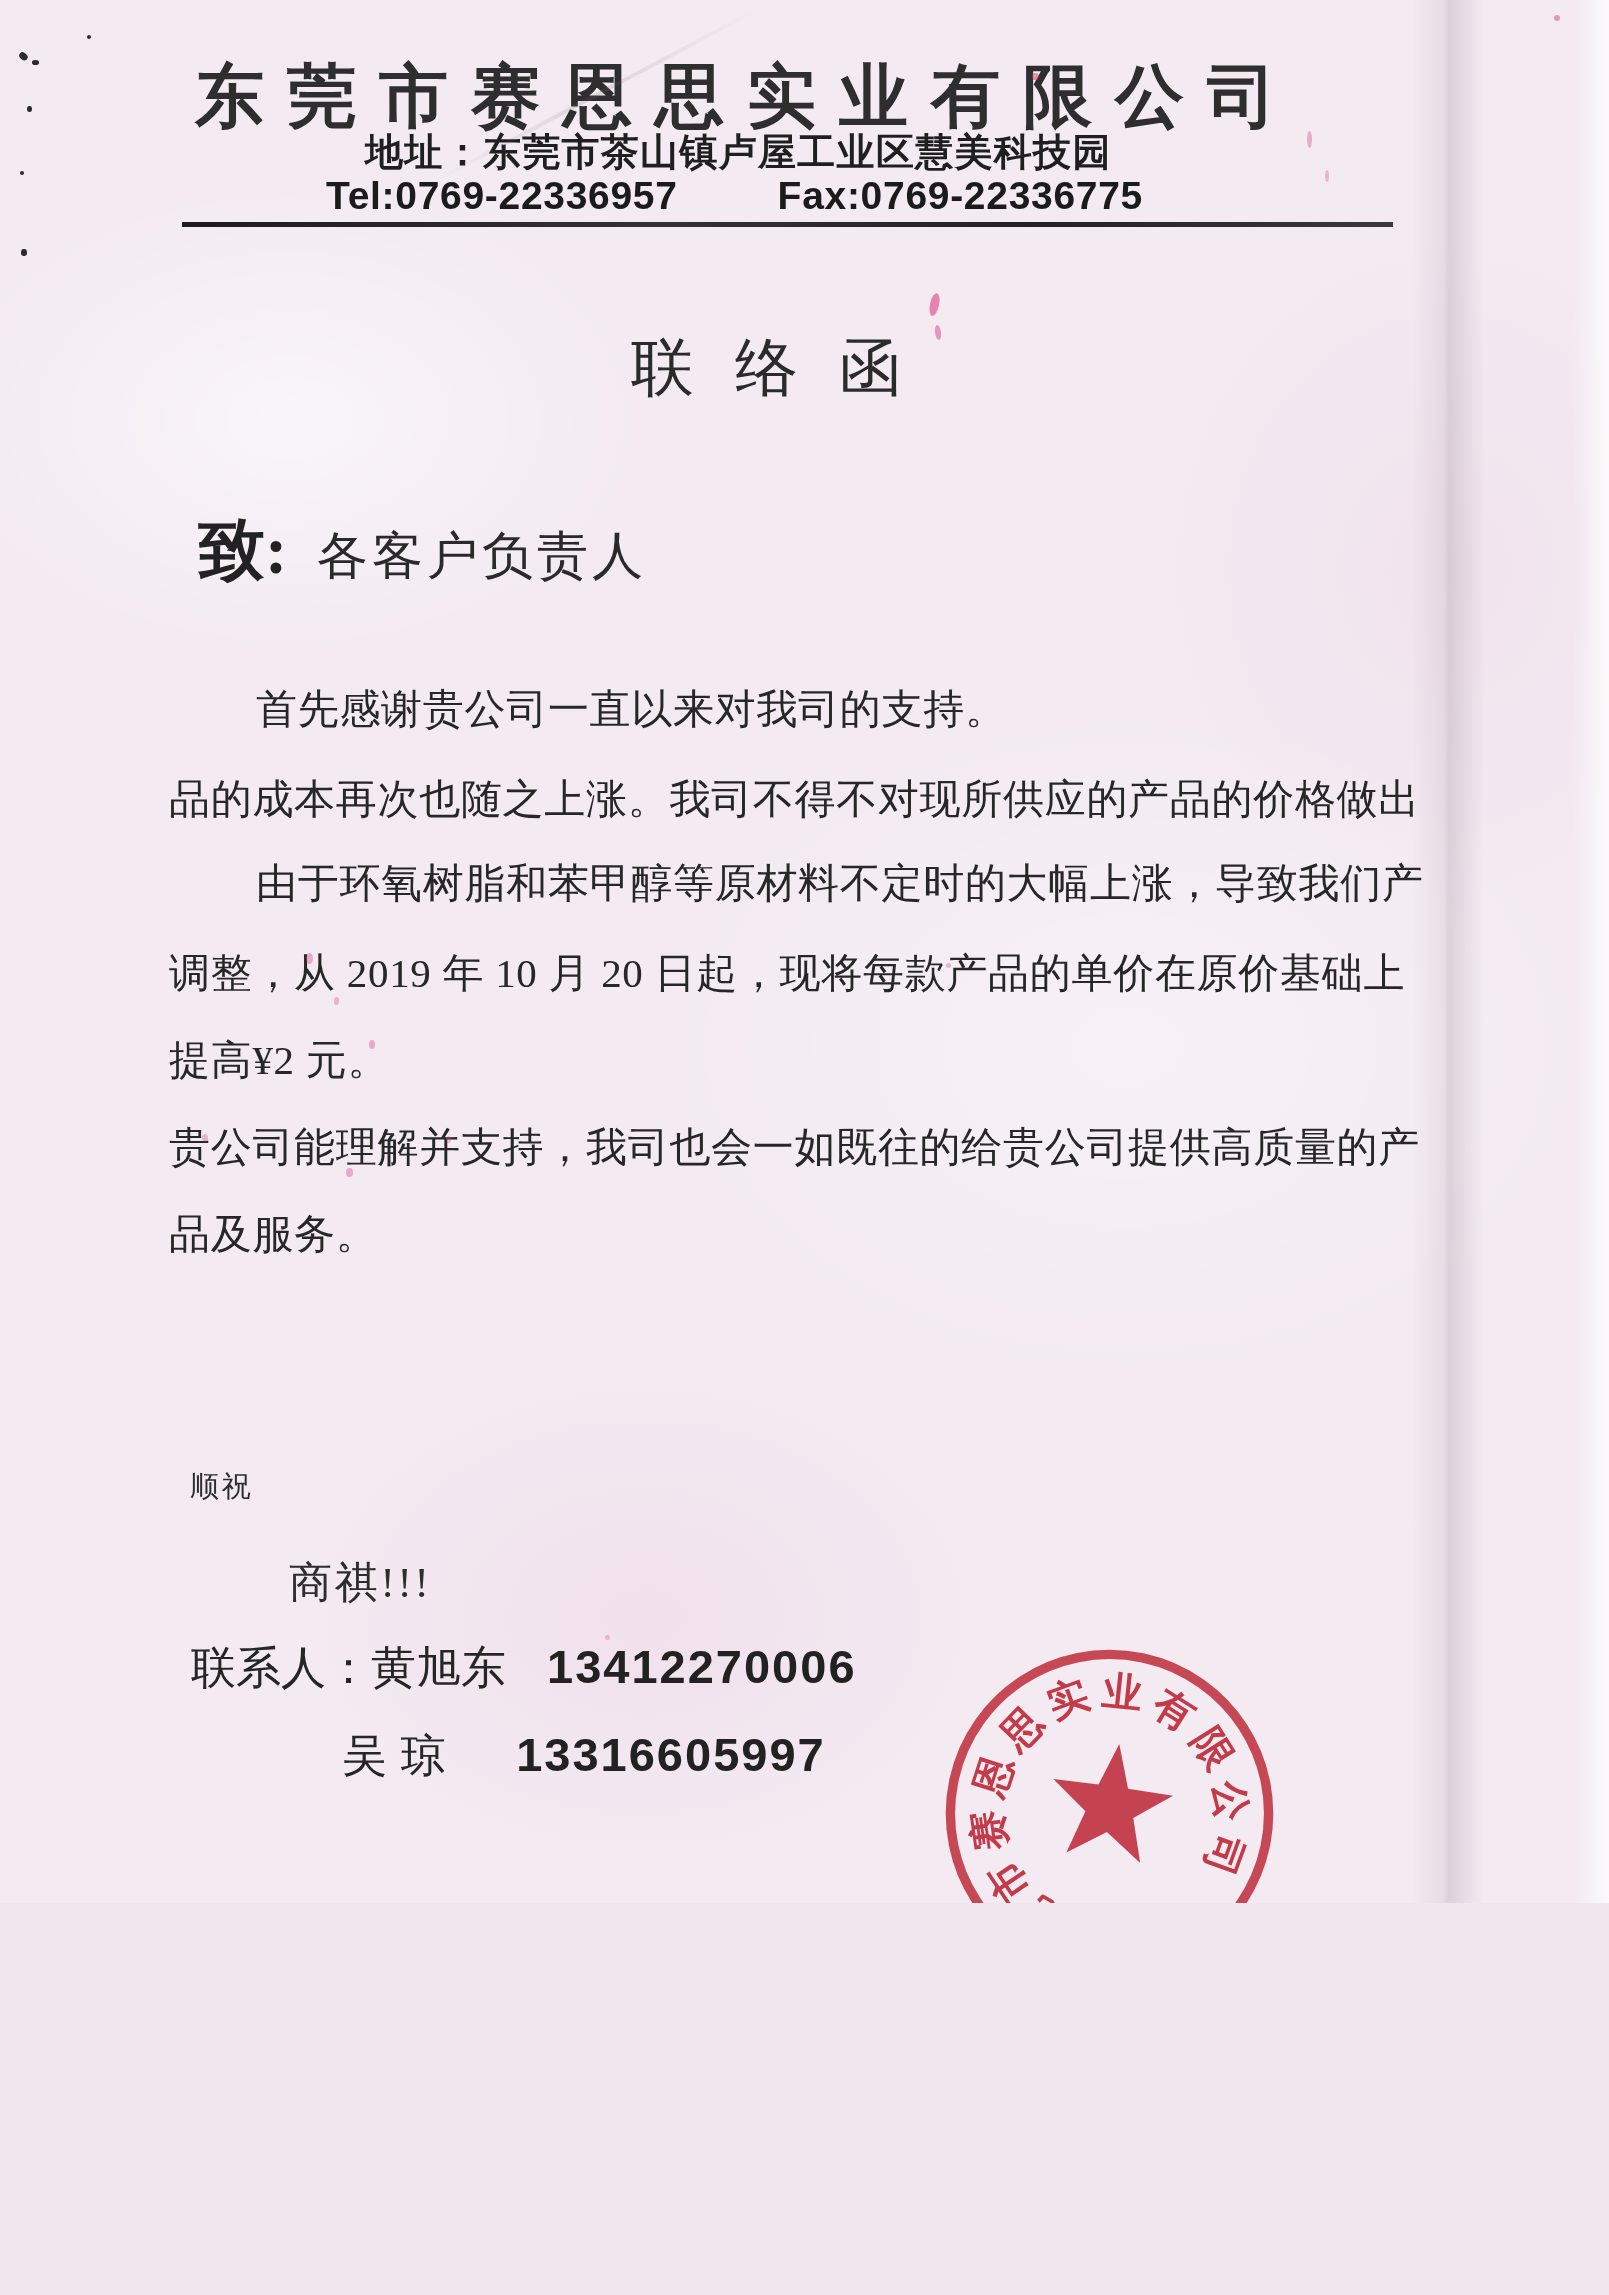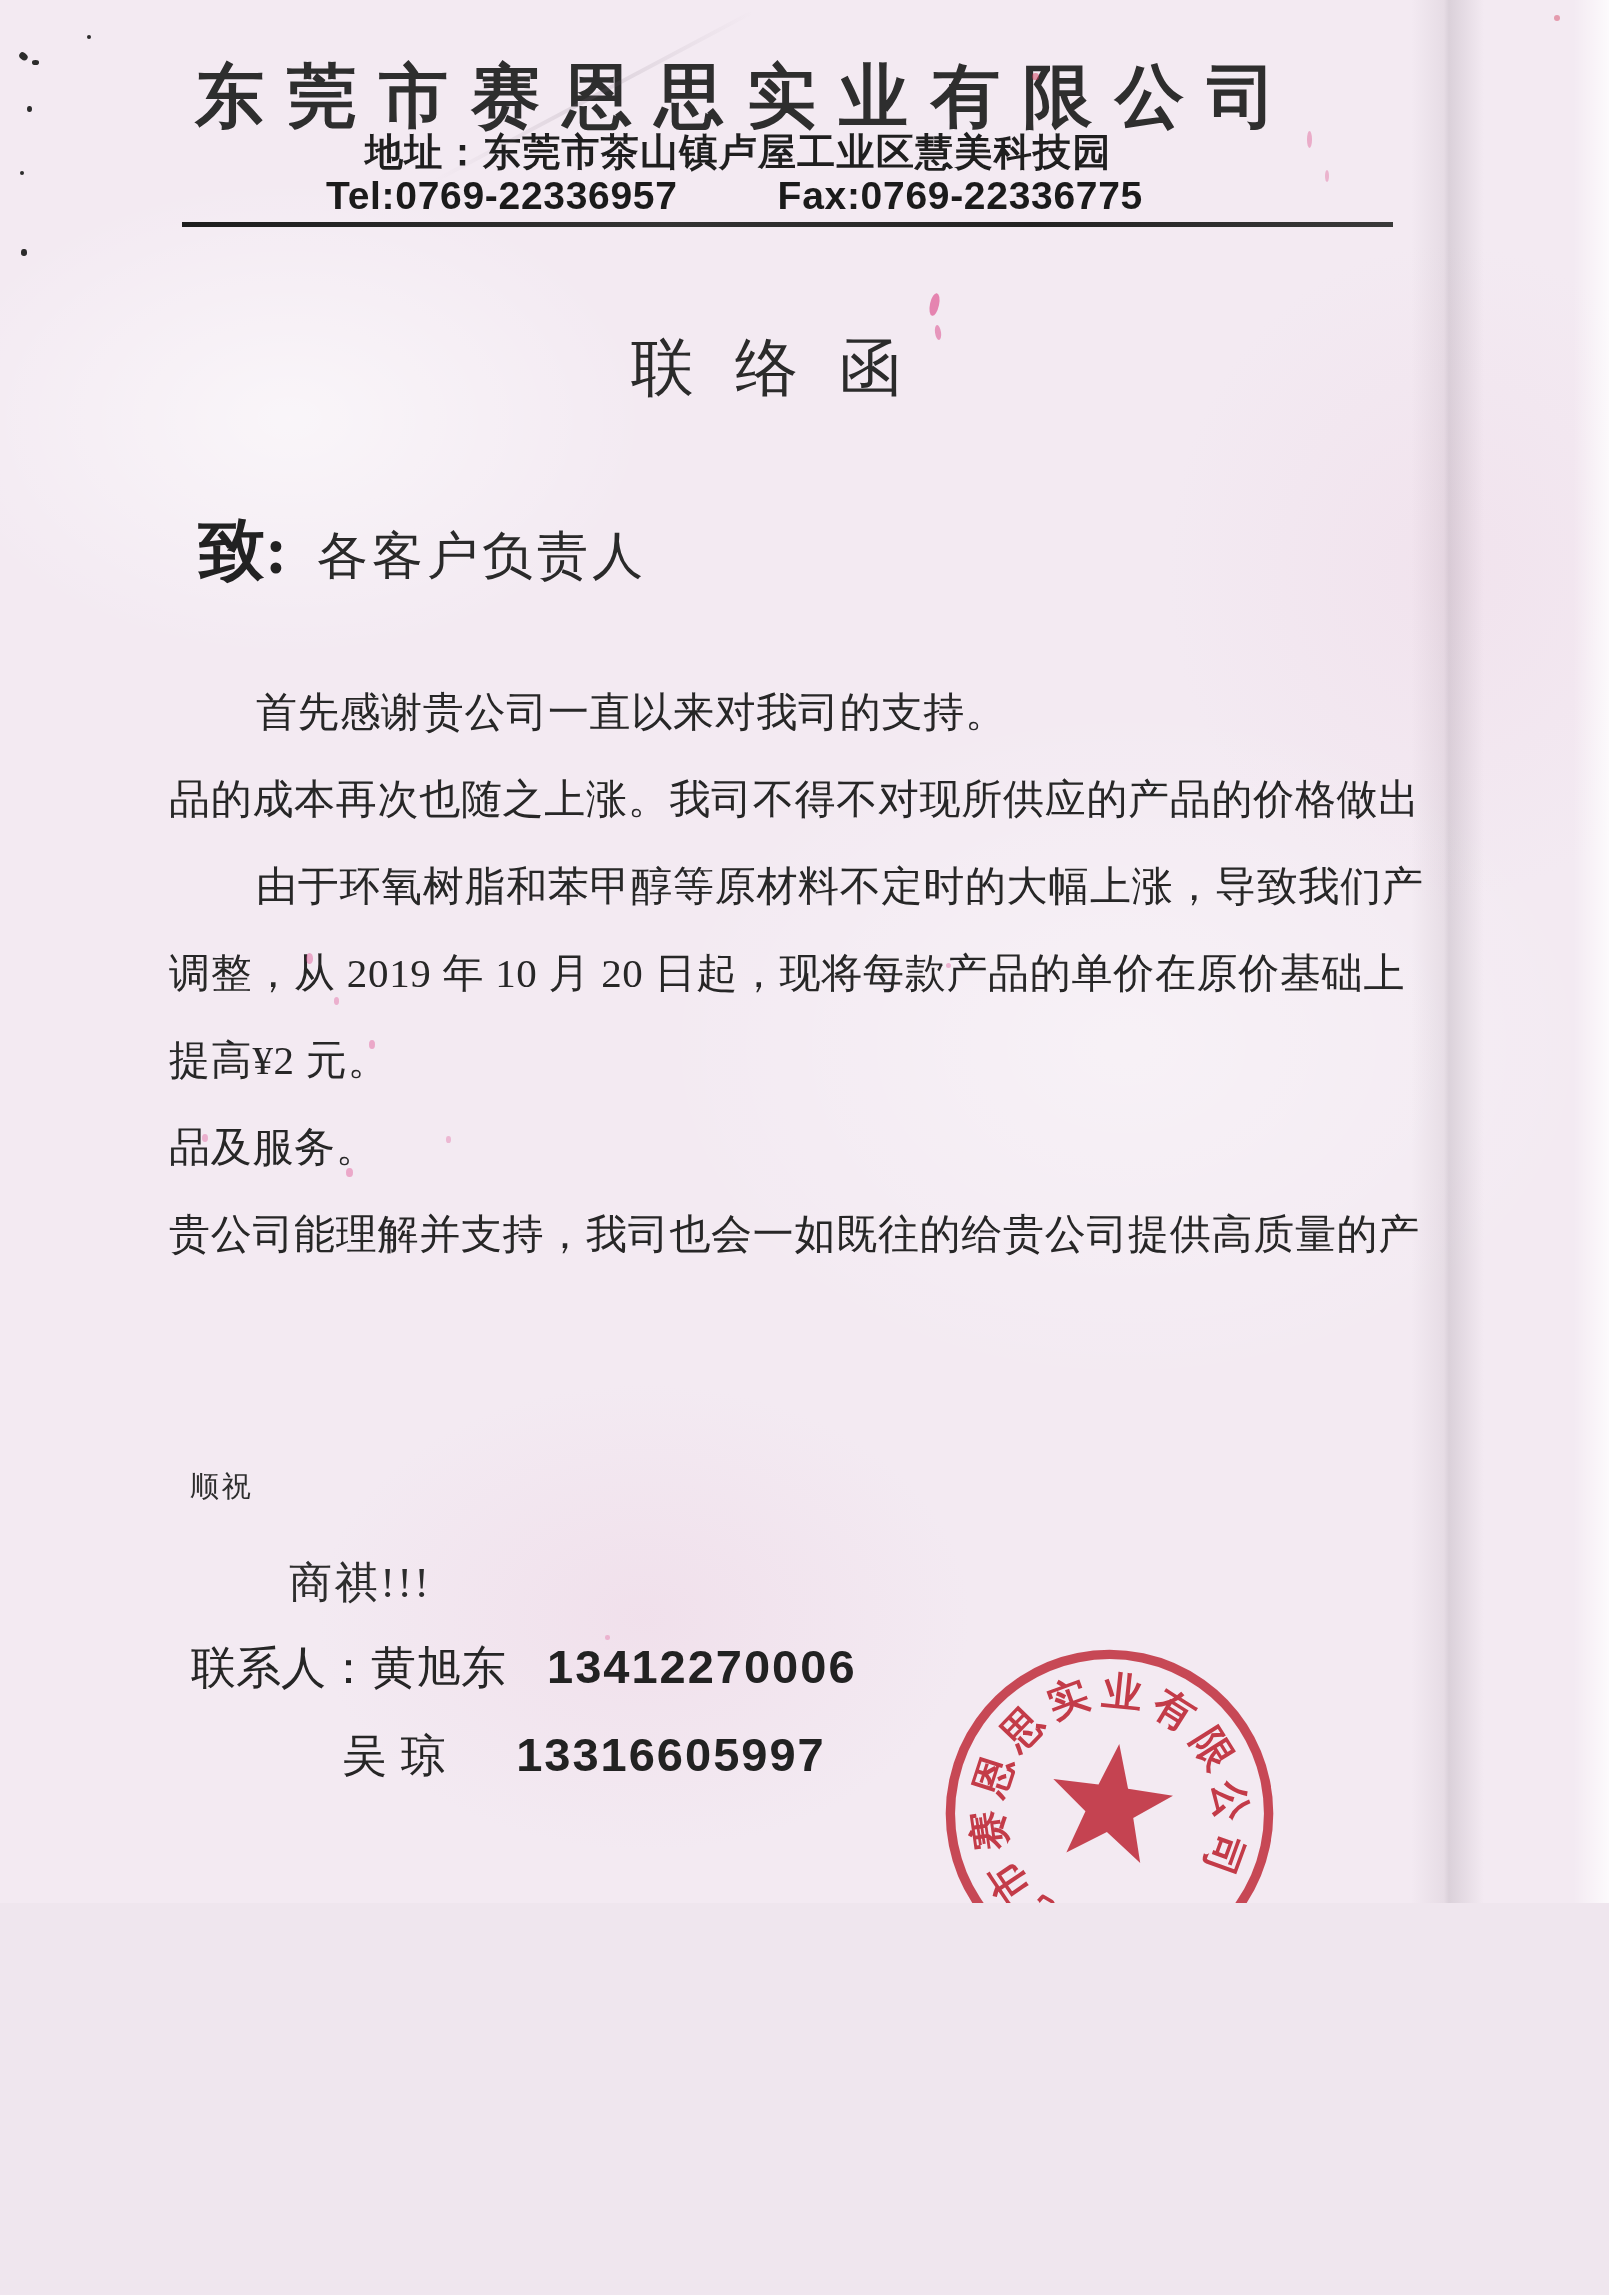--- a/index.html
+++ b/index.html
@@ -21,21 +21,21 @@
   .telfax{left:302px;top:174px;display:flex;gap:100px;font-family:"Liberation Sans","DejaVu Sans",sans-serif;font-size:39px;font-weight:700;letter-spacing:0.7px;color:#1b1b1b;white-space:nowrap;margin-left:24px;}
   .rule{left:182px;top:222px;width:1211px;height:4.7px;background:linear-gradient(90deg,#1d1d1d 0%,#333 40%,#222 70%,#3a3a3a 100%);}
   
   .doc-title{left:631px;top:325px;font-size:63px;letter-spacing:41px;color:#2b2b2b;white-space:nowrap;}
   
   .salute-label{left:198px;top:505px;font-size:67px;font-weight:700;color:#222;}
   .salute-recipient{left:317px;top:522px;font-size:51px;letter-spacing:4px;color:#2a2a2a;white-space:nowrap;}
   
   .body-block{left:169px;top:669px;width:1243px;font-size:41px;color:#272727;}
   .line{height:87px;line-height:87px;white-space:nowrap;letter-spacing:0.7px;}
-  .line.indent{text-indent:87px;}
+  .line.indent{text-indent:87px;font-family:Liberation Mono, monospace;}
   
   .wish1{left:190px;top:1467px;font-size:29px;letter-spacing:2.7px;color:#2d2d2d;}
   .wish2{left:289px;top:1554px;font-size:43px;letter-spacing:2.7px;color:#2d2d2d;}
   .contact-line{font-size:45px;color:#262626;white-space:nowrap;}
   .contact1{left:191px;top:1638px;}
   .contact2{left:342px;top:1726px;letter-spacing:1.3px;}
   .phone{font-family:"Liberation Sans","DejaVu Sans",sans-serif;font-weight:700;font-size:47px;letter-spacing:2px;color:#222;}
   .contact1 .phone{margin-left:41px;text-align:center;}
   .contact2 .phone{margin-left:69px;}
   
@@ -70,22 +70,22 @@
 
   <div class="abs salute-label">致:</div>
   <div class="abs salute-recipient">各客户负责人</div>
 
   <div class="abs body-block">
     <div class="line indent">首先感谢贵公司一直以来对我司的支持。</div>
     <div class="line">品的成本再次也随之上涨。我司不得不对现所供应的产品的价格做出</div>
     <div class="line indent">由于环氧树脂和苯甲醇等原材料不定时的大幅上涨，导致我们产</div>
     <div class="line">调整，从 2019 年 10 月 20 日起，现将每款产品的单价在原价基础上</div>
     <div class="line">提高¥2 元。</div>
+    <div class="line">贵公司能理解并支持，我司也会一如既往的给贵公司提供高质量的产</div>
     <div class="line">品及服务。</div>
-    <div class="line">贵公司能理解并支持，我司也会一如既往的给贵公司提供高质量的产</div>
   </div>
 
   <div class="abs wish1">顺祝</div>
   <div class="abs wish2">商祺!!!</div>
 
   <div class="abs contact-line contact1">
     <span>联系人：</span><span>黄旭东</span><span class="phone">13412270006</span>
   </div>
   <div class="abs contact-line contact2">
     <span>吴 琼</span><span class="phone">13316605997</span>

